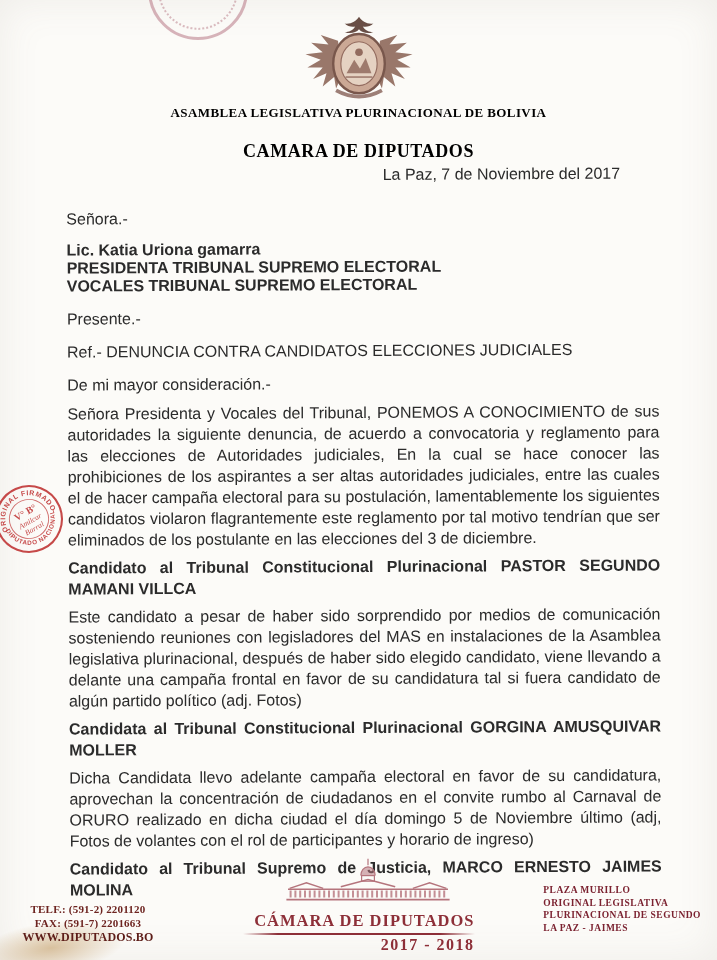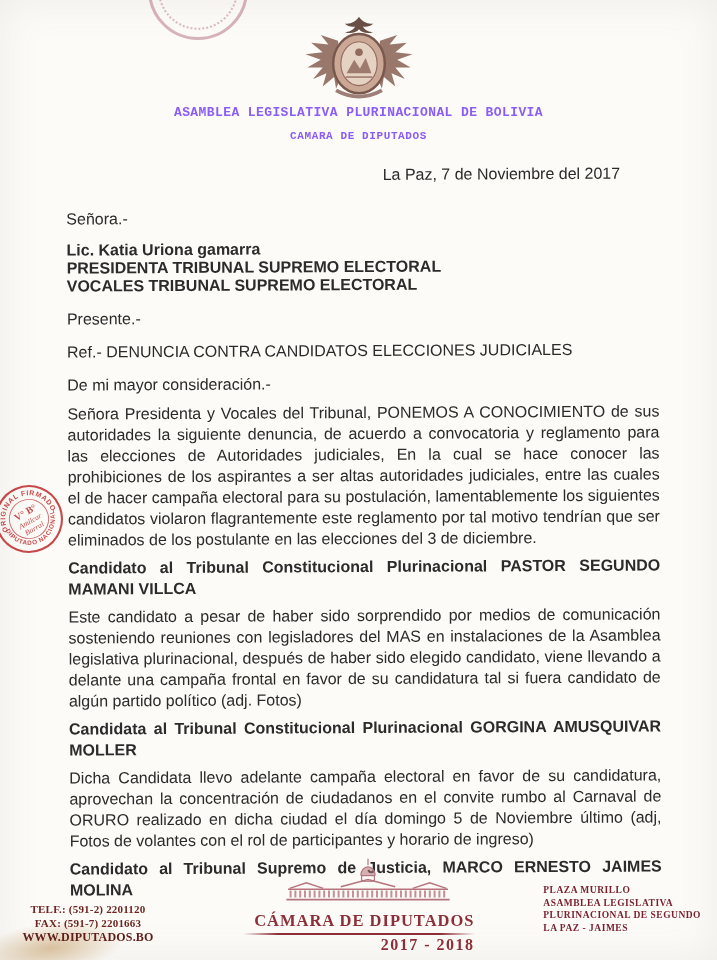--- a/index.html
+++ b/index.html
@@ -5,23 +5,23 @@
   html,body{margin:0;padding:0;background:#e8e6e2;}
   .page{
     position:relative;width:717px;height:960px;margin:0 auto;
     background:#fcfbf8;overflow:hidden;
     box-shadow:inset 0 0 40px rgba(120,110,95,0.10);
     font-family:"Liberation Sans",sans-serif;
   }
   
   .header{position:absolute;top:14px;left:0;right:0;text-align:center;}
   .coat{display:block;margin:0 auto;opacity:.92;}
-  .org-line{font-family:Liberation Mono, monospace;font-weight:bold;color:#8b5cf6;}
+  .org-line{font-family:Liberation Serif, serif;font-weight:bold;color:#000000;}
   .org-line1{font-size:13px;letter-spacing:.4px;margin-top:5px;}
-  .org-line2{font-size:11px;letter-spacing:.6px;margin-top:10px;}
+  .org-line2{font-size:18px;letter-spacing:.6px;margin-top:20px;}
   
   .top-stamp{position:absolute;left:148px;top:-60px;width:94px;height:94px;border-radius:50%;
     border:3px solid rgba(168,92,108,.45);}
   .top-stamp::after{content:"";position:absolute;inset:7px;border-radius:50%;
     border:2px dotted rgba(168,92,108,.40);}
   
   .content{
     position:absolute;top:164px;left:68px;width:592px;
     font-size:16px;line-height:21px;color:#2b2b2b;
     transform:rotate(-0.3deg);
@@ -148,19 +148,19 @@
           <line x1="8" y1="52" x2="212" y2="52" stroke-width="2"></line>
         </g>
       </svg>
       <div class="chamber-name">CÁMARA DE DIPUTADOS</div>
       <div class="chamber-rule"></div>
       <div class="chamber-period">2017 - 2018</div>
     </div>
 
     <div class="address">
       <div>PLAZA MURILLO</div>
-      <div>ASAMBLEA LEGISLATIVA</div>
+      <div>ORIGINAL LEGISLATIVA</div>
       <div>PLURINACIONAL DE SEGUNDO</div>
       <div>LA PAZ - JAIMES</div>
     </div>
   </div>
 
 </div>
 
 </body></html>

